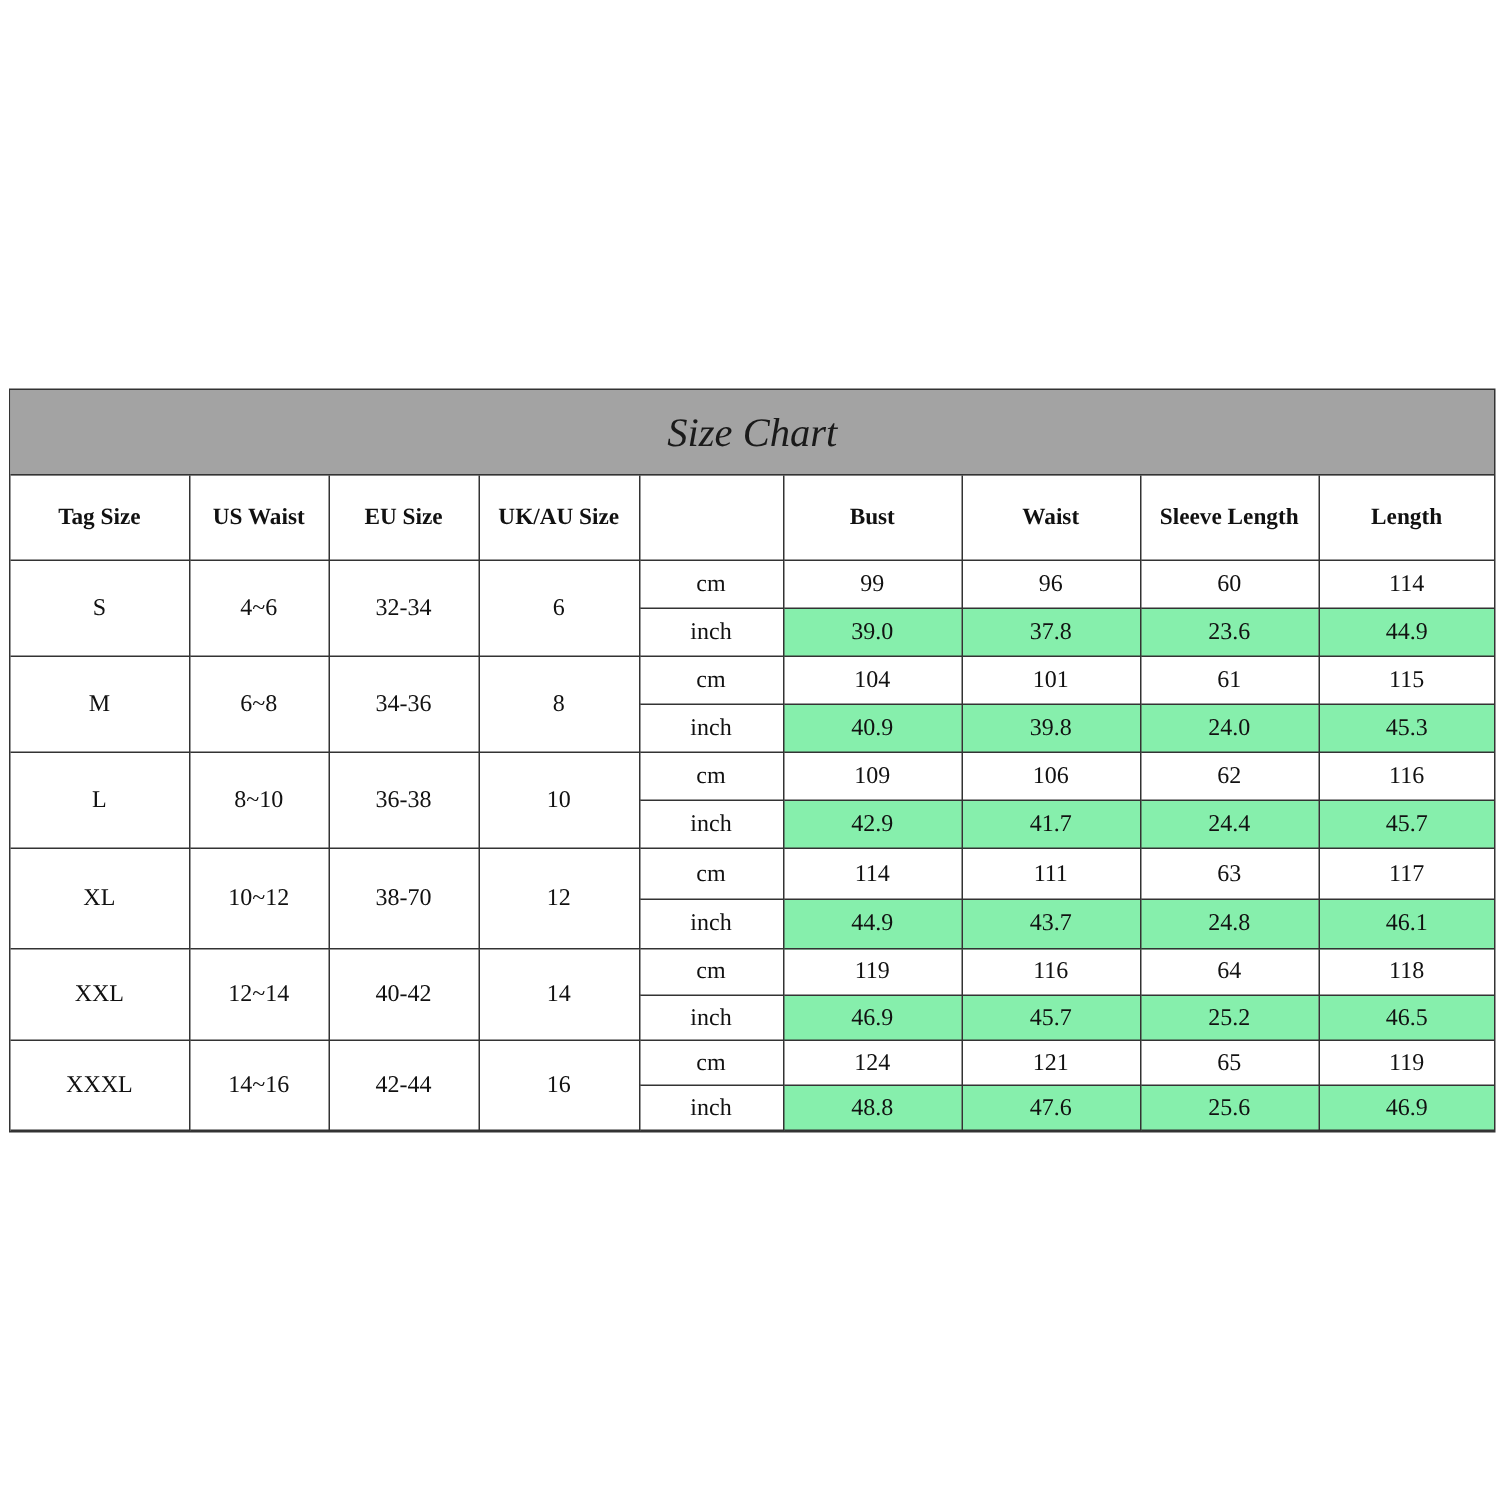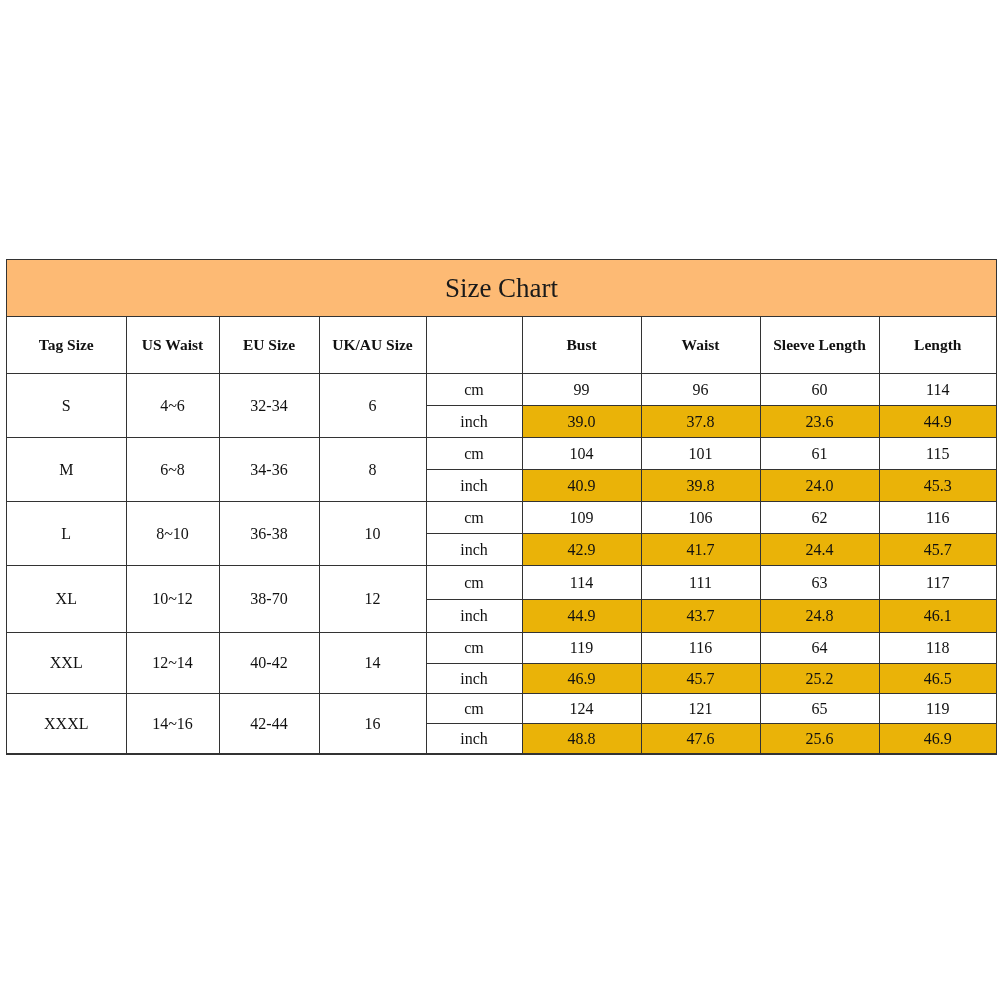--- a/index.html
+++ b/index.html
@@ -1,26 +1,26 @@
 <!DOCTYPE html>
 <html><head>
 <meta charset="utf-8">
 <style>
   html, body { margin:0; padding:0; background:#ffffff; }
   body { width:1000px; height:1000px; position:relative; font-family:"Liberation Serif","DejaVu Serif",serif; color:#111; }
   #chart { position:absolute; left:6px; top:259px; width:991px; border:1.5px solid #333; box-sizing:border-box; }
-  .title { height:56px; background:#fdba74; border-bottom:1.5px solid #333; display:flex; align-items:center; justify-content:center; font-size:27px; color:#1a1a1a; }
+  .title { height:56px; background:#a3a3a3; border-bottom:1.5px solid #333; display:flex; align-items:center; justify-content:center; font-size:27px; color:#1a1a1a;font-style:italic; }
   table { border-collapse:collapse; width:100%; table-layout:fixed; }
   td, th { border:1.5px solid #333; text-align:center; vertical-align:middle; padding:0; font-size:16px; }
   th { font-weight:bold; font-size:15.5px; height:56px; }
   tr > *:first-child { border-left:none; }
   tr > *:last-child { border-right:none; }
   tr.hdr th { border-top:none; }
   td.sub { height:29px; }
-  td.gray { background:#eab308; }
+  td.gray { background:#86efac; }
   .footer { height:41px; display:flex; align-items:center; justify-content:center; font-size:16px; border-top:1.5px solid #333; }
 </style>
 </head>
 <body>
 
 <div id="chart">
   <div class="title">Size Chart</div>
   <table>
     <colgroup>
       <col style="width:119px">

